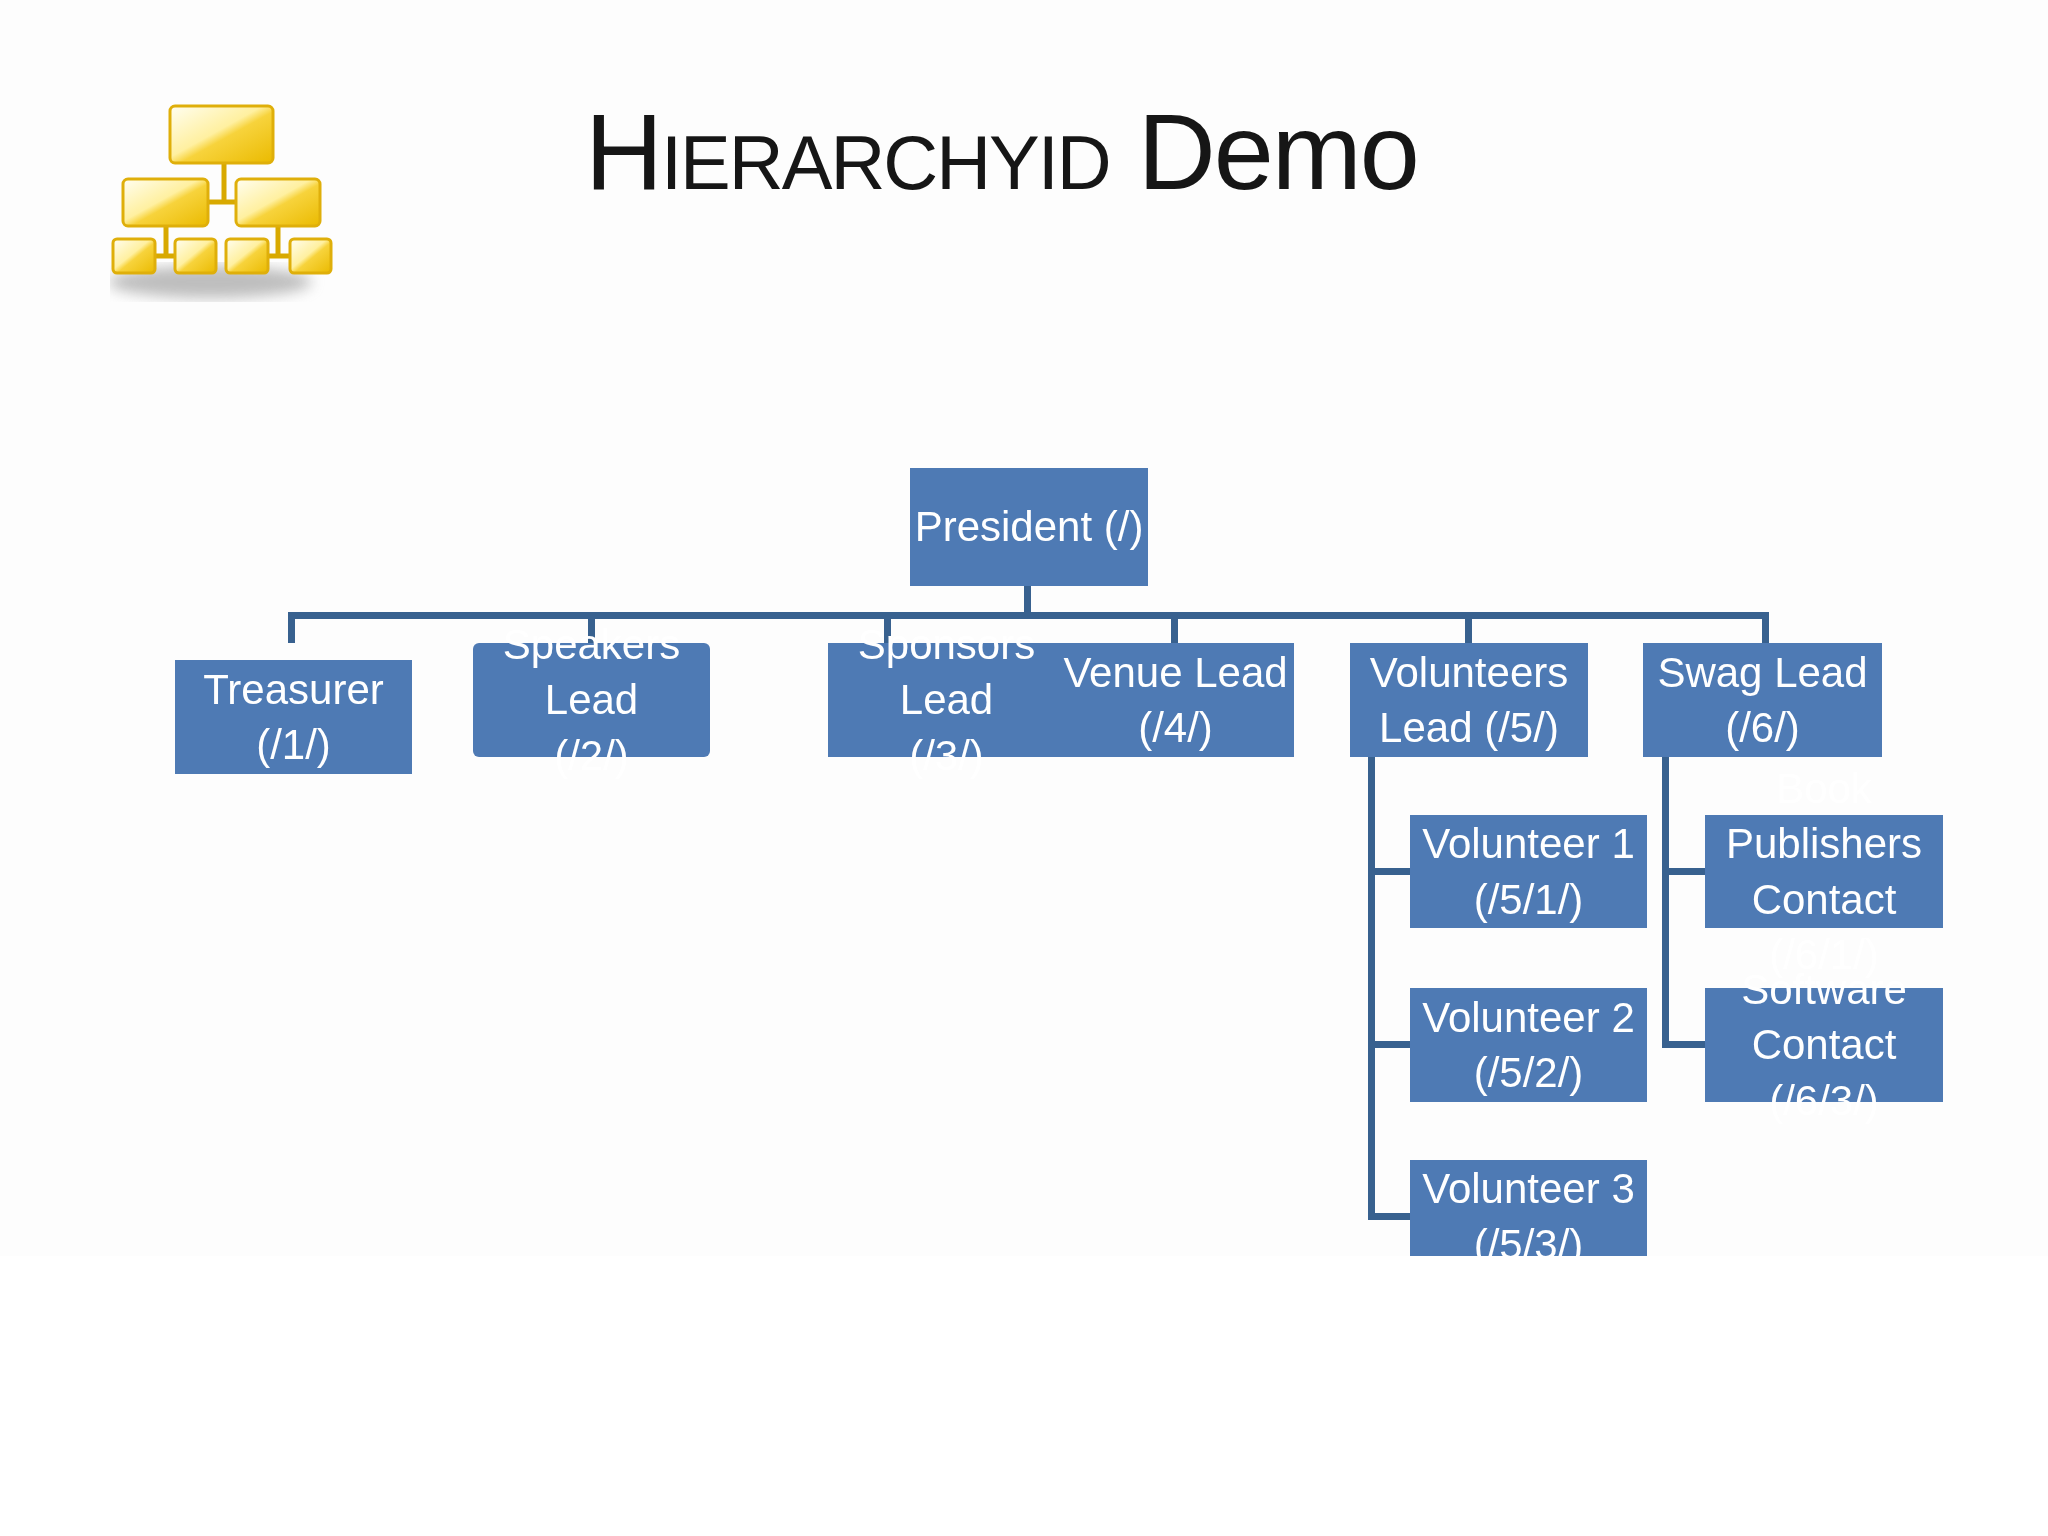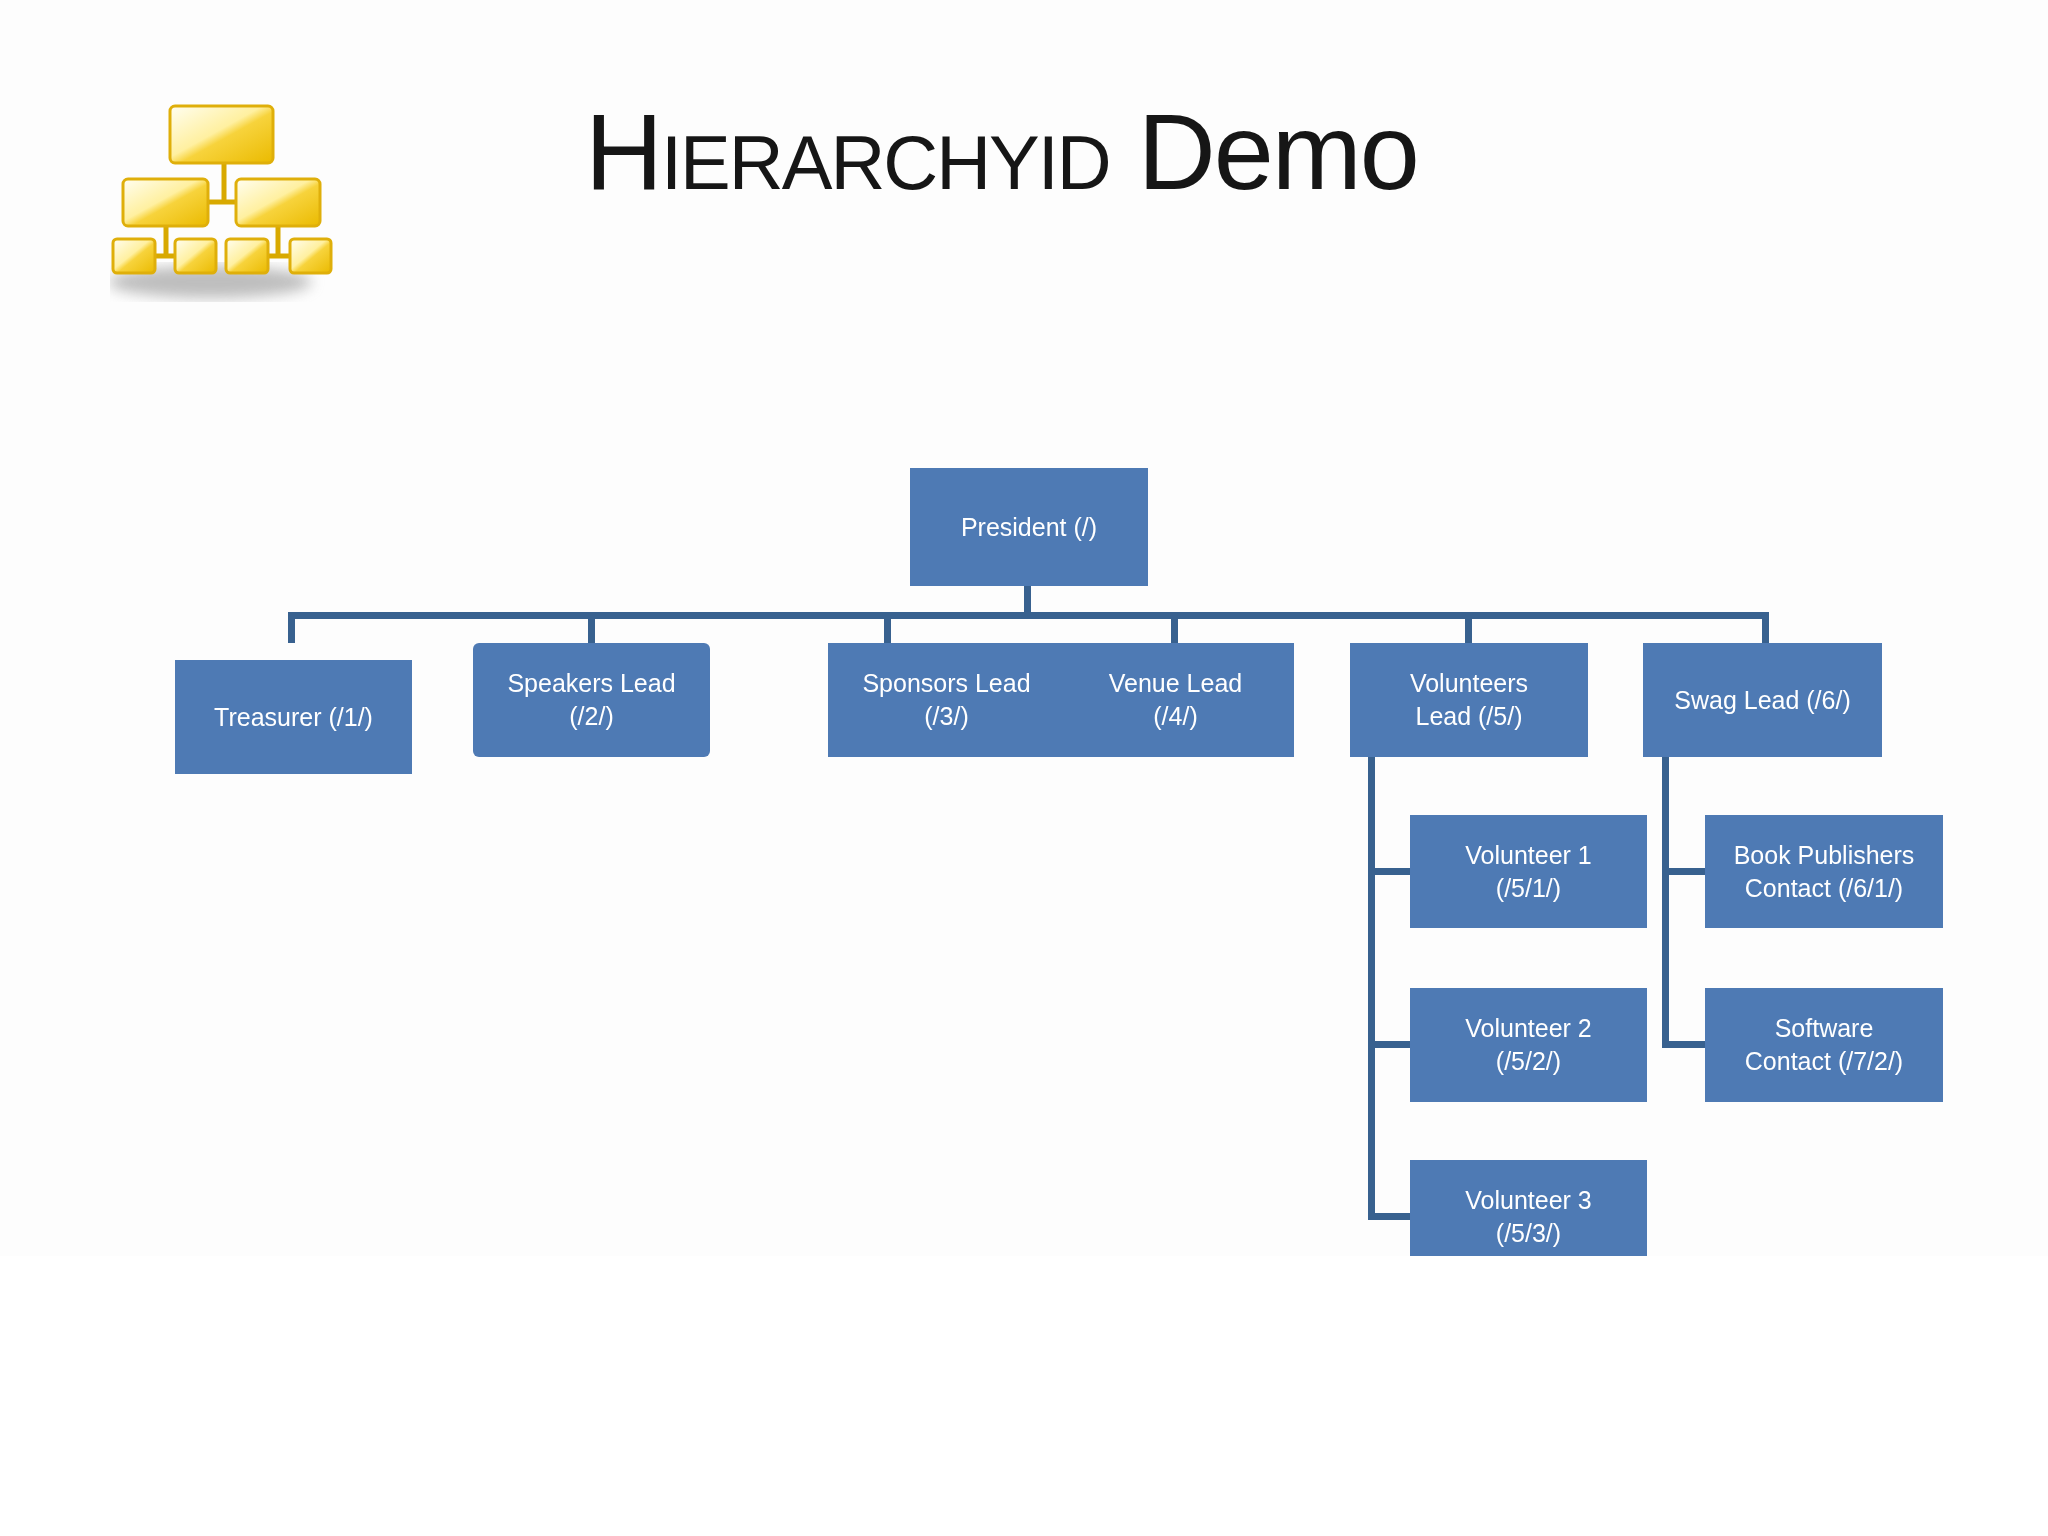--- a/index.html
+++ b/index.html
@@ -5,21 +5,21 @@
   html,body{margin:0;padding:0;background:#ffffff;}
   .stage{position:relative;width:2048px;height:1256px;background:#fdfdfd;overflow:hidden;
          font-family:"Liberation Sans", sans-serif;
          --node_fill:#4e7ab4; --connector:#38618f; --node_text:#ffffff; --title_text:#161616;}
   .title{position:absolute;left:585px;top:86px;height:130px;display:flex;align-items:center;
          font-size:108px;color:var(--title_text);letter-spacing:-2px;white-space:pre;}
   .title .sc{font-variant:small-caps;}
   .icon-wrap{position:absolute;left:110px;top:96px;width:230px;height:210px;}
   .node{position:absolute;background:var(--node_fill);color:var(--node_text);
         display:flex;flex-direction:column;align-items:center;justify-content:center;
-        text-align:center;font-size:25px;line-height:1.32;padding:0 2px;box-sizing:border-box;}
+        text-align:center;font-size:42px;line-height:1.32;padding:0 2px;box-sizing:border-box;}
   .conn{position:absolute;background:var(--connector);}
 </style>
 </head>
 <body>
 
 <div class="stage" style="--node_fill: #4e7ab4; --connector: #38618f; --node_text: #ffffff; --title_text: #161616; --icon_gold: #f6d23c; --icon_border: #dfaf0a;">
 
   <div class="icon-wrap">
     <svg width="230" height="210" viewBox="0 0 230 210" xmlns="http://www.w3.org/2000/svg">
       <defs>
@@ -114,16 +114,16 @@
     <span>Volunteer 3</span>
     <span>(/5/3/)</span>
   </div>
 
   <div class="node" style="left:1705px;top:815px;width:238px;height:113px;">
     <span>Book Publishers</span>
     <span>Contact (/6/1/)</span>
   </div>
   <div class="node" style="left:1705px;top:988px;width:238px;height:114px;">
     <span>Software</span>
-    <span>Contact (/7/2/)</span>
+    <span>Contact (/6/3/)</span>
   </div>
 
 </div>
 
 </body></html>

